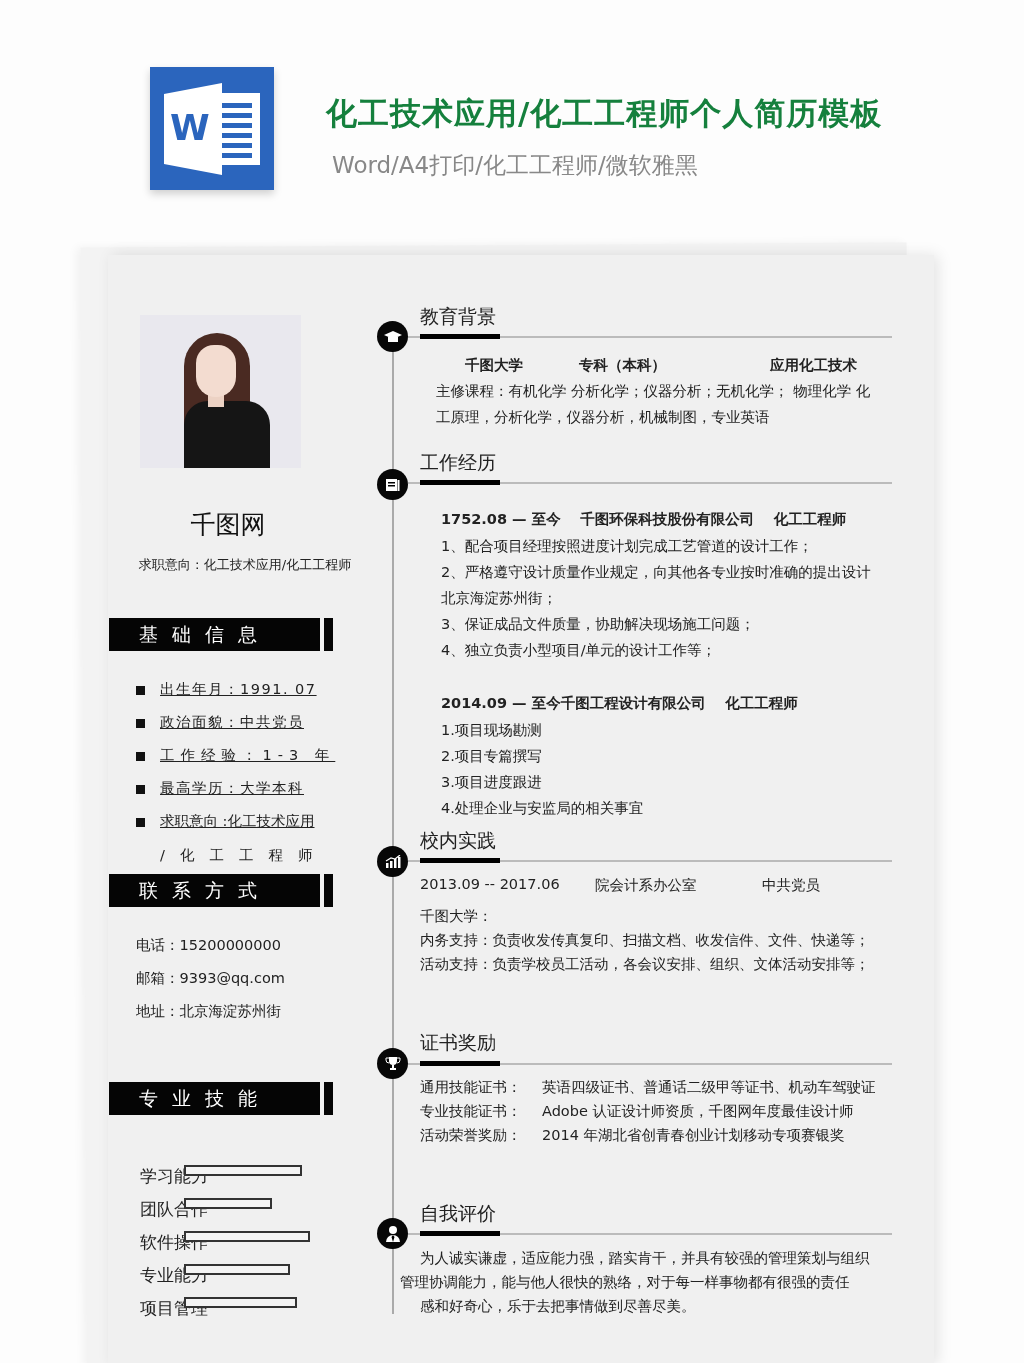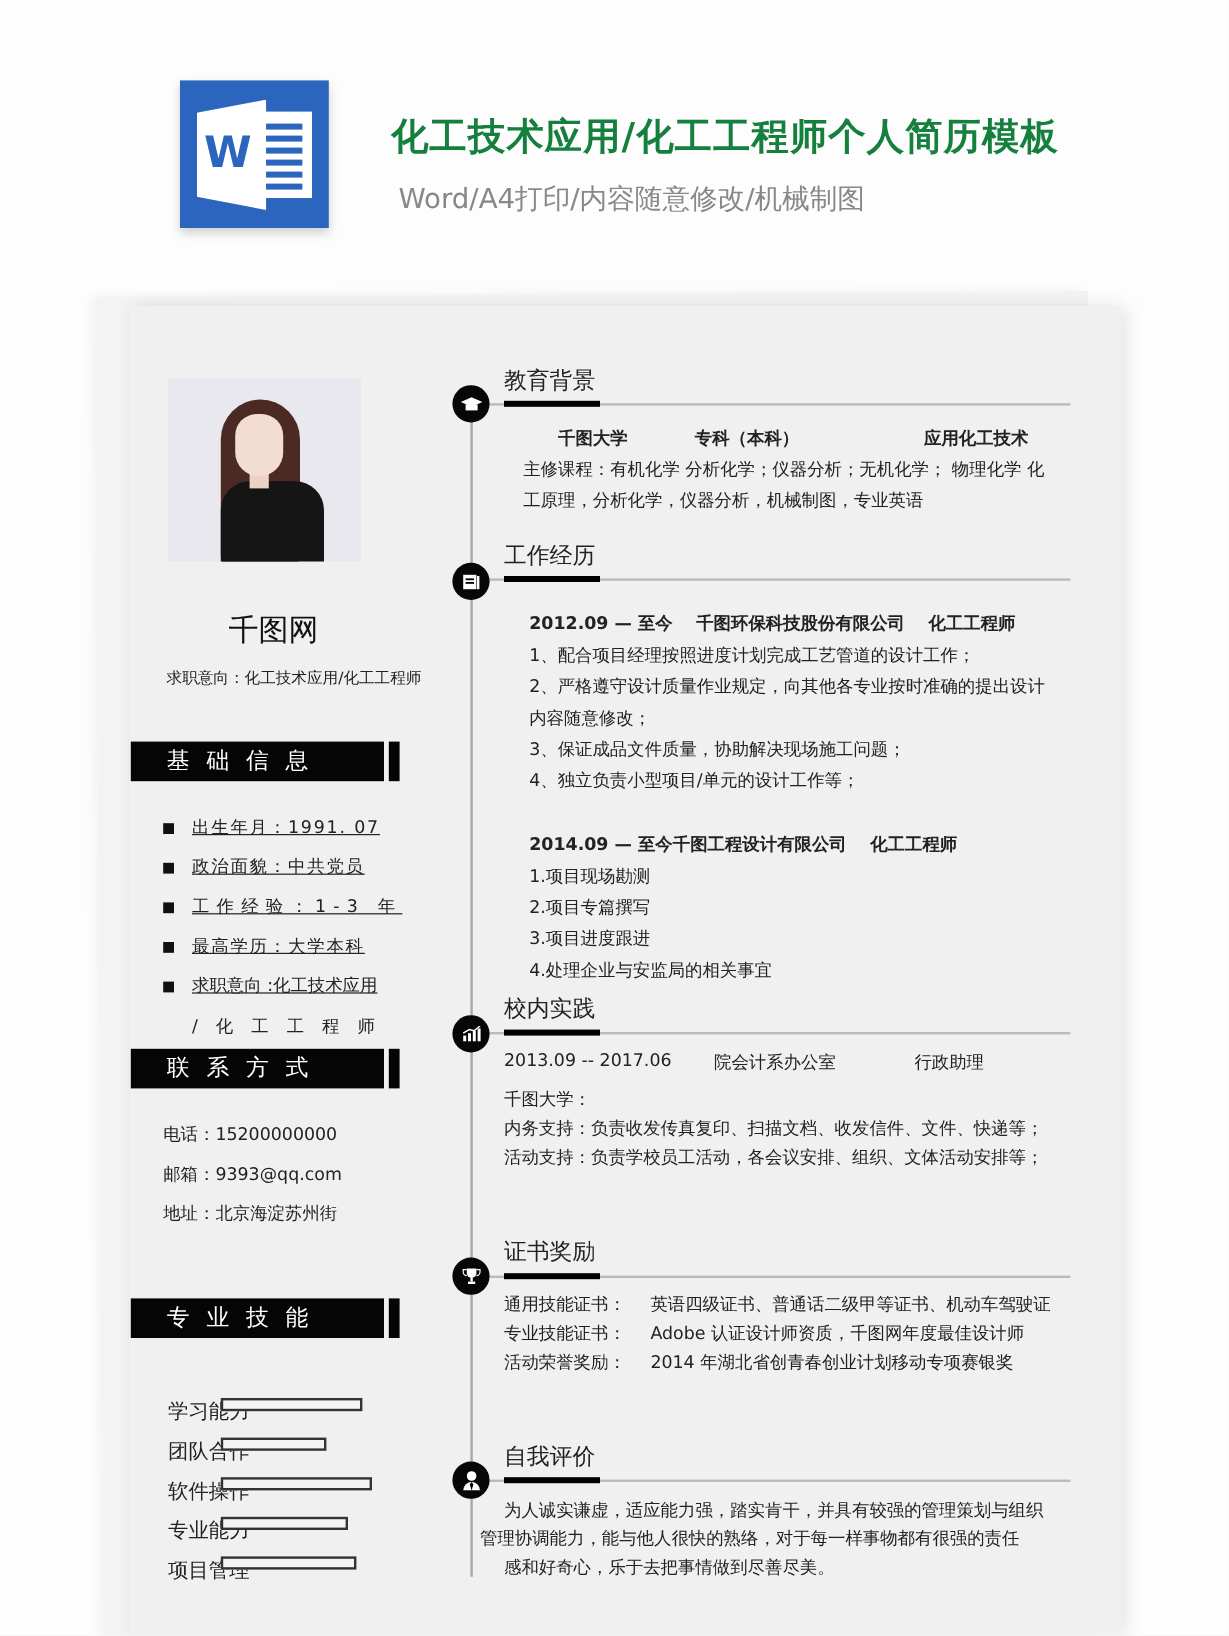--- a/index.html
+++ b/index.html
@@ -65,21 +65,21 @@
       <i style="top:20px"></i>
       <i style="top:30px"></i>
       <i style="top:40px"></i>
       <i style="top:50px"></i>
       <i style="top:60px"></i>
   </div>
   <div class="doc-front"></div>
   <span class="w-letter">W</span>
 </div>
 <div class="page-title">化工技术应用/化工工程师个人简历模板</div>
-<div class="page-subtitle">Word/A4打印/内容随意修改/机械制图</div>
+<div class="page-subtitle">Word/A4打印/化工工程师/微软雅黑</div>
 
 <div class="paper-back"></div>
 <div class="paper"></div>
 
 <div class="photo">
   <div class="hair"></div>
     <div class="body"></div>
     <div class="neck"></div>
     <div class="face"></div>
 </div>
@@ -159,24 +159,24 @@
     <div class="thick"></div>
   </div>
 <div class="node" style="top:469px">
   <svg width="16" height="14" viewBox="0 0 16 14">
       <rect x="1" y="1" width="11" height="12" fill="#fff"></rect>
       <rect x="3" y="4" width="7" height="1.5" fill="#000"></rect>
       <rect x="3" y="7" width="7" height="1.5" fill="#000"></rect>
       <rect x="12.5" y="2" width="2" height="11" fill="#fff"></rect>
     </svg>
 </div>
-<div class="txt bold" style="left:441px; top:510px">2012.09 — 至今　 千图环保科技股份有限公司　 化工工程师</div>
+<div class="txt bold" style="left:441px; top:510px">1752.08 — 至今　 千图环保科技股份有限公司　 化工工程师</div>
 <div class="txt" style="left:441px; top:537px">1、配合项目经理按照进度计划完成工艺管道的设计工作；</div>
 <div class="txt" style="left:441px; top:563px">2、严格遵守设计质量作业规定，向其他各专业按时准确的提出设计</div>
-<div class="txt" style="left:441px; top:589px">内容随意修改；</div>
+<div class="txt" style="left:441px; top:589px">北京海淀苏州街；</div>
 <div class="txt" style="left:441px; top:615px">3、保证成品文件质量，协助解决现场施工问题；</div>
 <div class="txt" style="left:441px; top:641px">4、独立负责小型项目/单元的设计工作等；</div>
 
 <div class="txt bold" style="left:441px; top:694px">2014.09 — 至今千图工程设计有限公司　 化工工程师</div>
 <div class="txt" style="left:441px; top:721px">1.项目现场勘测</div>
 <div class="txt" style="left:441px; top:747px">2.项目专篇撰写</div>
 <div class="txt" style="left:441px; top:773px">3.项目进度跟进</div>
 <div class="txt" style="left:441px; top:799px">4.处理企业与安监局的相关事宜</div>
 
 <div class="rsec-title" style="top:828px">校内实践</div>
@@ -187,21 +187,21 @@
   <svg width="16" height="13" viewBox="0 0 16 13">
       <rect x="1" y="8" width="2.5" height="5" fill="#fff"></rect>
       <rect x="5" y="6" width="2.5" height="7" fill="#fff"></rect>
       <rect x="9" y="4" width="2.5" height="9" fill="#fff"></rect>
       <rect x="13" y="2" width="2.5" height="11" fill="#fff"></rect>
       <polyline points="1,6 6,3 10,4 15,0" stroke="#fff" stroke-width="1.2" fill="none"></polyline>
     </svg>
 </div>
 <div class="txt" style="left:420px; top:876px">2013.09 -- 2017.06</div>
 <div class="txt" style="left:595px; top:876px">院会计系办公室</div>
-<div class="txt" style="left:762px; top:876px">行政助理</div>
+<div class="txt" style="left:762px; top:876px">中共党员</div>
 <div class="txt" style="left:420px; top:907px">千图大学：</div>
 <div class="txt" style="left:420px; top:931px">内务支持：负责收发传真复印、扫描文档、收发信件、文件、快递等；</div>
 <div class="txt" style="left:420px; top:955px">活动支持：负责学校员工活动，各会议安排、组织、文体活动安排等；</div>
 
 <div class="rsec-title" style="top:1030px">证书奖励</div>
 <div class="rsec-line" style="top:1063px">
     <div class="thick"></div>
   </div>
 <div class="node" style="top:1048px">
   <svg width="16" height="16" viewBox="0 0 16 16">

